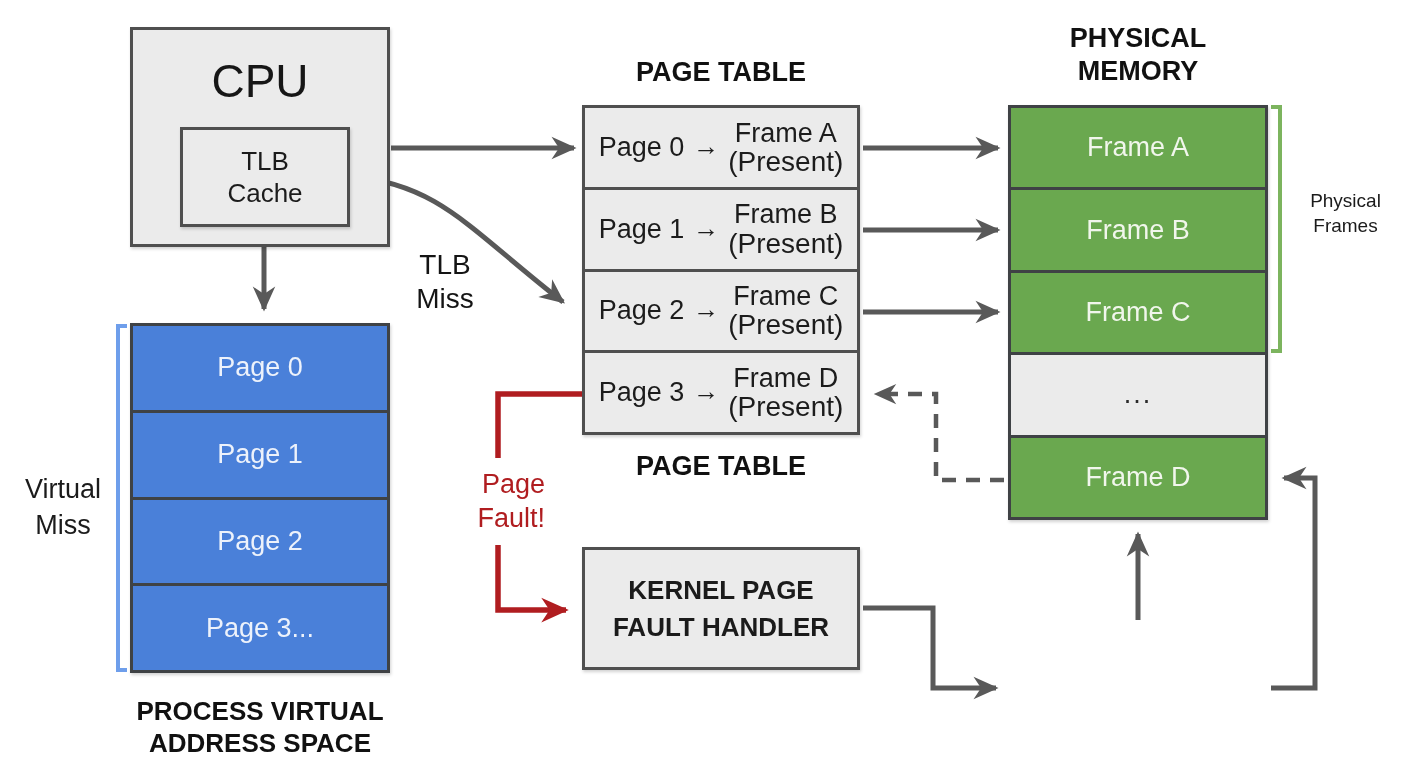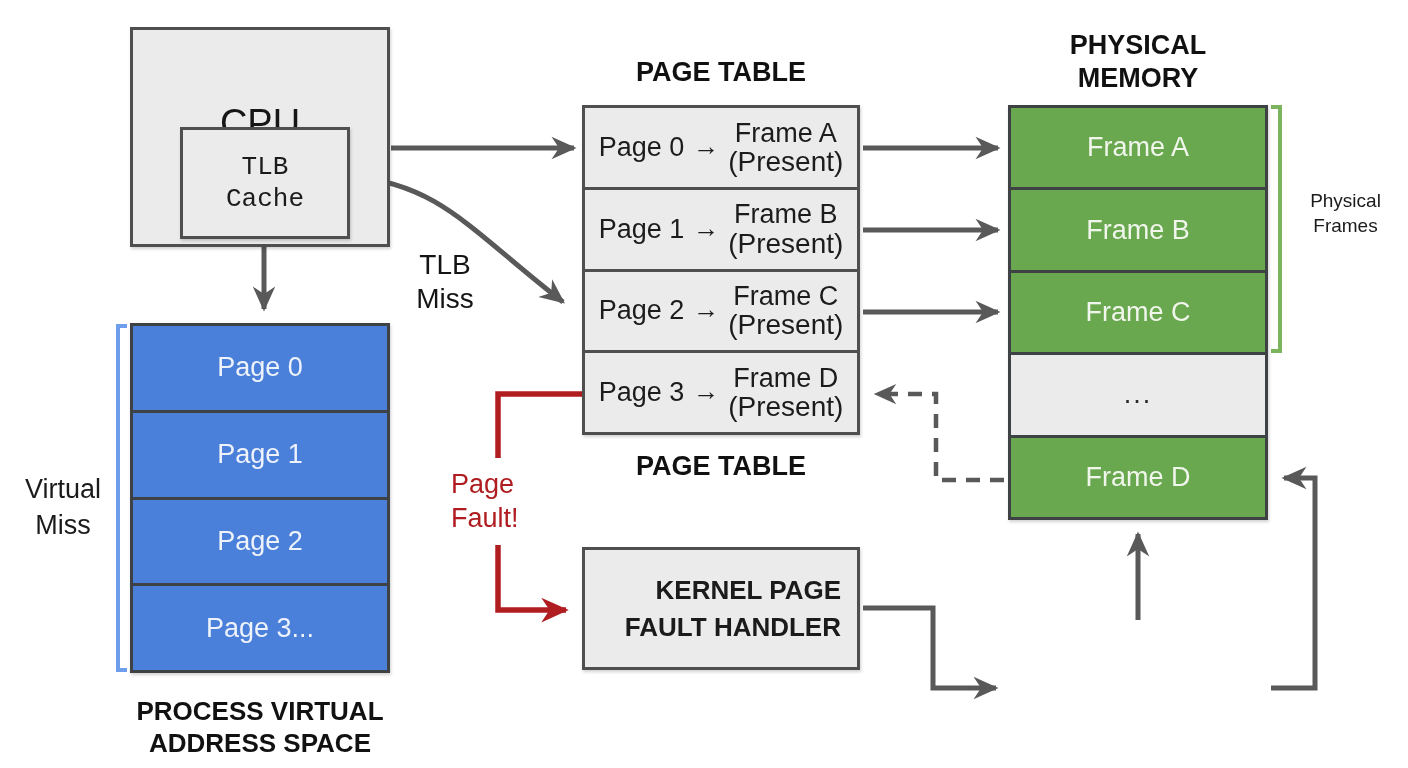--- a/index.html
+++ b/index.html
@@ -9,55 +9,55 @@
   }
   .abs{position:absolute;}
   .box{
     position:absolute;background:#ebebeb;border:3px solid #4f4f4f;
     box-sizing:border-box;box-shadow:1px 2px 3px rgba(0,0,0,0.18);
   }
   .center-flex{display:flex;align-items:center;justify-content:center;text-align:center;}
   .title{font-weight:bold;text-align:center;line-height:1.22;color:#111;}
   
   #cpu-box{left:130px;top:27px;width:260px;height:220px;}
-  #cpu-label{position:absolute;left:0;right:0;top:24px;text-align:center;font-size:38px;color:#161616;margin-top:48px;}
-  #tlb-box{left:180px;top:127px;width:170px;height:112px;font-size:26px;line-height:1.25;font-family:Liberation Mono, monospace;}
+  #cpu-label{position:absolute;left:0;right:0;top:24px;text-align:center;font-size:46px;color:#161616;}
+  #tlb-box{left:180px;top:127px;width:170px;height:100px;font-size:26px;line-height:1.25;}
   #tlb-box span{display:block;width:100px;text-align:center;}
   
   #vas-stack{position:absolute;left:130px;top:323px;width:260px;height:350px;border:3px solid #3f4245;
     box-sizing:border-box;display:flex;flex-direction:column;box-shadow:1px 2px 3px rgba(0,0,0,0.18);}
   .vas-row{flex:1;background:#4a80d9;color:#edf2fb;font-size:27px;display:flex;align-items:center;justify-content:center;}
   .vas-row + .vas-row{border-top:3px solid #3f4245;}
   #vas-title{left:100px;top:696px;width:320px;font-size:26px;}
   #virtual-pages-label{left:12px;top:472px;width:102px;text-align:center;font-size:27px;line-height:1.33;}
   
   #pt-title-top{left:582px;top:56px;width:278px;font-size:27px;}
   #pt-box{left:582px;top:105px;width:278px;height:330px;display:flex;flex-direction:column;padding:0;}
   .pt-row{flex:1;display:flex;align-items:center;justify-content:center;gap:9px;font-size:27px;color:#1c1c1c;}
   .pt-row + .pt-row{border-top:3px solid #4f4f4f;}
   .pt-arrow{font-weight:bold;font-size:26px;padding-bottom:2px;}
   .pt-frame{text-align:center;line-height:1.05;}
   .pt-frame .fname{font-size:27px;}
   .pt-frame .fstatus{font-size:28px;}
   #pt-title-bottom{left:582px;top:450px;width:278px;font-size:27px;}
   
-  #pm-title{left:1008px;top:29px;width:260px;font-size:27px;}
+  #pm-title{left:1008px;top:22px;width:260px;font-size:27px;}
   #pm-box{left:1008px;top:105px;width:260px;height:415px;display:flex;flex-direction:column;border-color:#3f4245;}
   .pm-row{flex:1;display:flex;align-items:center;justify-content:center;font-size:27px;}
   .pm-row + .pm-row{border-top:3px solid #3f4245;}
   .pm-green{background:#6aa84f;color:#f1f6ec;}
   .pm-gray{background:#ebebeb;color:#2a2a2a;letter-spacing:2px;}
   #physical-frames-label{left:1283px;top:188px;width:125px;text-align:center;font-size:19px;line-height:1.33;}
   
   #kernel-box{left:582px;top:547px;width:278px;height:123px;font-size:26px;font-weight:bold;line-height:1.4;}
-  #kernel-box span{display:block;width:240px;text-align:right;}
+  #kernel-box span{display:block;width:240px;text-align:center;}
   #disk-box{left:1008px;top:622px;width:260px;height:130px;font-size:26px;font-weight:bold;}
   
   #tlb-miss-label{left:401px;top:248px;width:88px;text-align:center;font-size:28px;line-height:1.2;color:#141414;}
-  #page-fault-label{left:451px;top:468px;width:94px;text-align:left;font-size:27px;line-height:1.25;color:#b01d20;}
+  #page-fault-label{left:451px;top:468px;width:94px;text-align:right;font-size:27px;line-height:1.25;color:#b01d20;}
   
   #wires{position:absolute;left:0;top:0;width:1408px;height:768px;pointer-events:none;}
 </style>
 </head>
 <body>
 
 <div id="stage">
 
   <svg id="wires" viewBox="0 0 1408 768">
     <defs>

